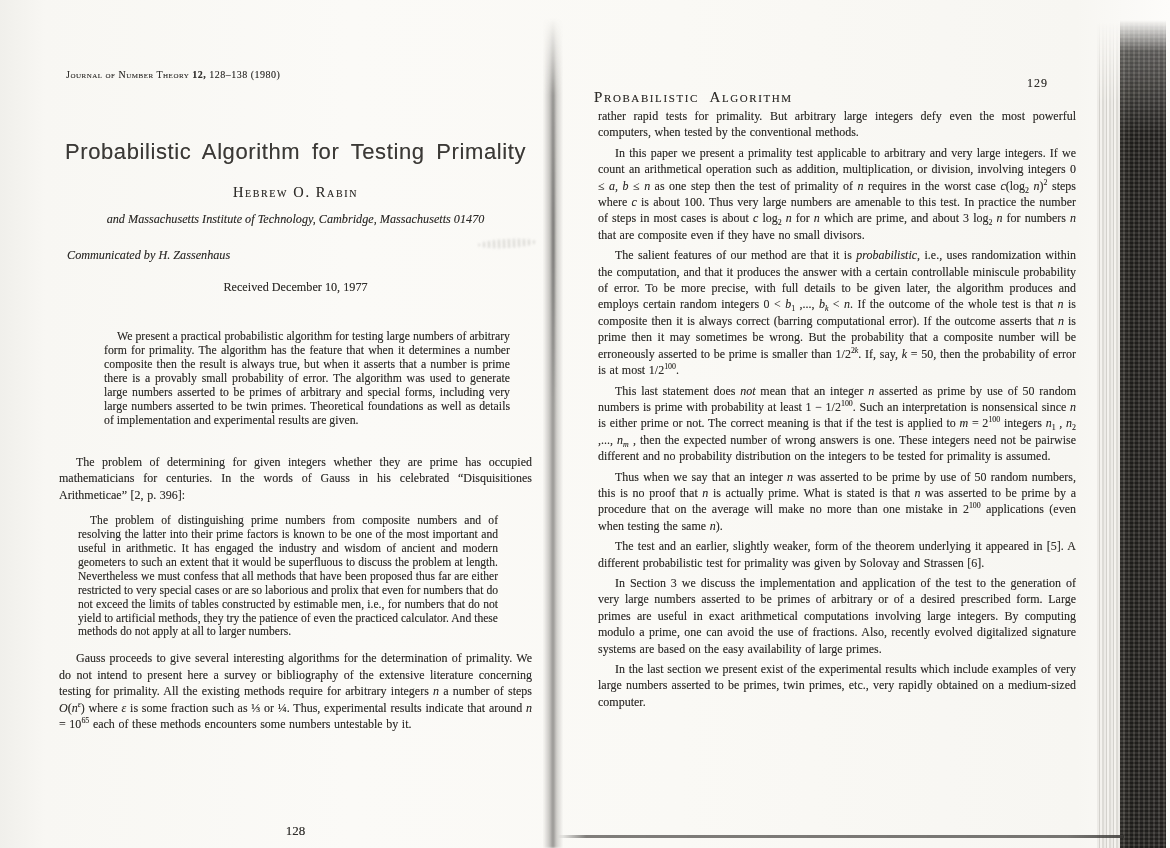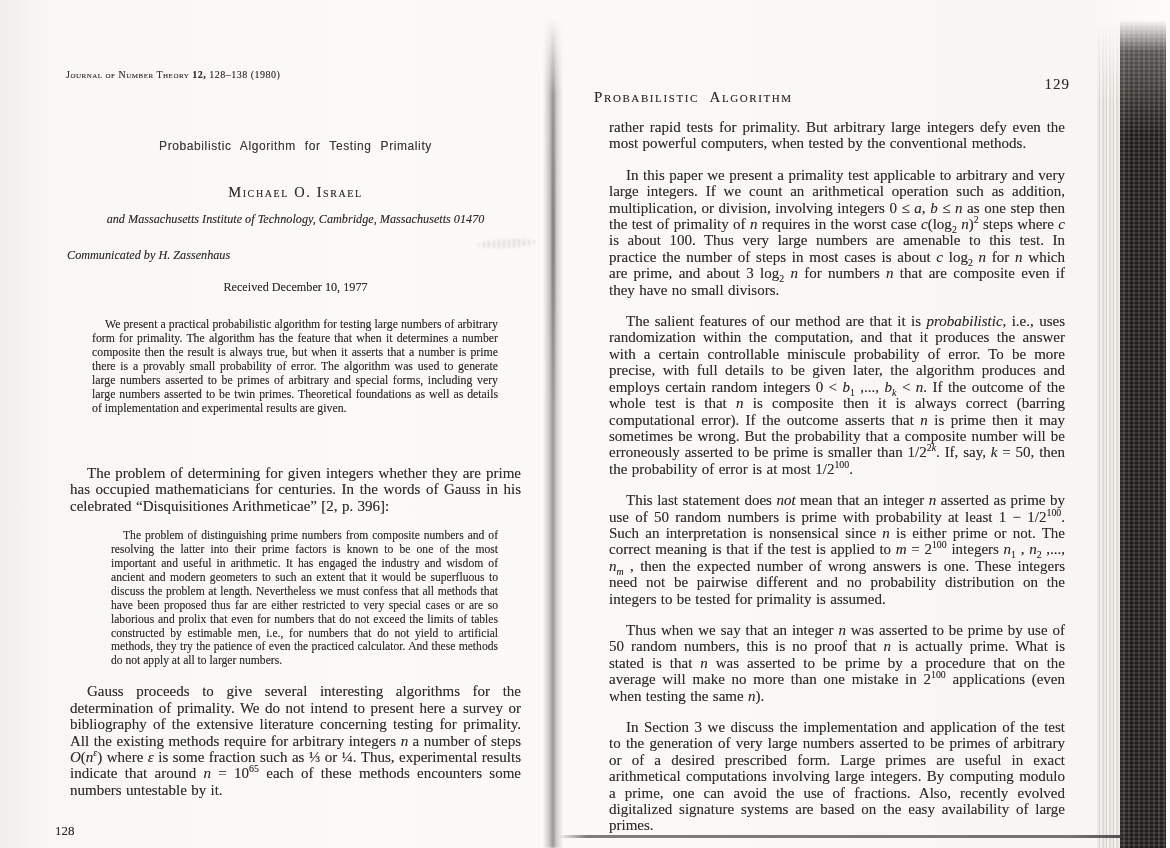--- a/index.html
+++ b/index.html
@@ -13,43 +13,43 @@
     position:absolute;inset:0;
     background:linear-gradient(90deg,#f0efeb 0,#f8f7f3 45px,#fbfaf7 30%,#faf9f5 58%,#f7f6f2 92%,#fdfcfa 100%);
   }
   .txt{ text-shadow:0 0 .5px rgba(47,45,42,.45); }
 
   
   .journal-line{position:absolute;left:66px;top:69px;font-size:10px;letter-spacing:.5px;white-space:nowrap;}
   .title{
     position:absolute;left:55px;width:481px;top:139px;margin:0;
     text-align:center;font-family:"Liberation Sans","DejaVu Sans",sans-serif;
-    font-size:12px;font-weight:normal;letter-spacing:.6px;word-spacing:5px;color:#3b3936;
+    font-size:22px;font-weight:normal;letter-spacing:.6px;word-spacing:5px;color:#3b3936;
   }
   .author{position:absolute;left:55px;width:481px;top:184px;text-align:center;
     font-variant:small-caps;font-size:14.5px;letter-spacing:1.6px;}
   .affiliation{position:absolute;left:55px;width:481px;top:211px;text-align:center;
     font-style:italic;font-size:12.2px;line-height:16px;}
   .communicated{position:absolute;left:67px;width:481px;top:248px;text-align:left;
     font-style:italic;font-size:12.2px;}
   .received{position:absolute;left:55px;width:481px;top:268px;text-align:center;font-size:12.2px;margin-top:12px;}
-  .abstract{position:absolute;left:92px;width:406px;top:317px;margin:0;
+  .abstract{position:absolute;left:92px;width:406px;top:317px;margin:12px;
     font-size:11.8px;line-height:14px;text-align:justify;text-indent:13px;}
   .body-left{position:absolute;left:55px;width:481px;top:450px;}
-  .body{margin:15px;font-size:15px;line-height:16.4px;text-align:justify;word-spacing:.6px;}
+  .body{margin:4px;font-size:12px;line-height:16.4px;text-align:justify;word-spacing:.6px;}
   .indent{text-indent:17px;}
-  .quote{margin:11px 38px 11px 56px;font-size:11.6px;line-height:13.9px;
+  .quote{margin:11px 38px 11px 23px;font-size:11.6px;line-height:13.9px;
     text-align:justify;text-indent:12px;}
-  .pagenum-left{position:absolute;left:55px;width:481px;top:823px;text-align:left;font-size:13px;}
+  .pagenum-left{position:absolute;left:55px;width:481px;top:823px;text-align:center;font-size:13px;}
 
   
   .running-header{position:absolute;left:594px;width:486px;top:77px;height:18px;}
   .rh-title{display:block;text-align:left;font-variant:small-caps;font-size:15px;
     letter-spacing:1.6px;word-spacing:6px;margin-top:12px;}
-  .rh-num{position:absolute;right:10px;top:-1px;font-size:15px;letter-spacing:1px;}
+  .rh-num{position:absolute;right:32px;top:-1px;font-size:12px;letter-spacing:1px;}
   .body-right{position:absolute;left:594px;width:486px;top:104px;}
 
   
   .it{font-style:italic;}
   .bd{font-weight:bold;}
   .sc{font-variant:small-caps;}
   .sup{font-size:.66em;vertical-align:super;line-height:0;}
   .sub{font-size:.66em;vertical-align:sub;line-height:0;}
 
   
@@ -88,21 +88,21 @@
 </head>
 <body>
 
 <div class="scan">
 
   <section>
     <div class="journal-line txt"><span class="sc">Journal of Number Theory </span><span class="bd">12, </span><span>128–138 (1980)</span></div>
 
     <h1 class="title txt">Probabilistic Algorithm for Testing Primality</h1>
 
-    <div class="author txt">Michael O. Israel</div>
+    <div class="author txt">Hebrew O. Rabin</div>
 
     <div class="affiliation txt">
       <div>and Massachusetts Institute of Technology, Cambridge, Massachusetts 01470</div>
     </div>
 
     <div class="communicated txt">Communicated by H. Zassenhaus</div>
 
     <div class="received txt">Received December 10, 1977</div>
 
     <p class="abstract txt">We present a practical probabilistic algorithm for testing large numbers of arbitrary form for primality. The algorithm has the feature that when it determines a number composite then the result is always true, but when it asserts that a number is prime there is a provably small probability of error. The algorithm was used to generate large numbers asserted to be primes of arbitrary and special forms, including very large numbers asserted to be twin primes. Theoretical foundations as well as details of implementation and experimental results are given.</p>
@@ -123,20 +123,21 @@
       <span class="rh-title txt">Probabilistic Algorithm</span>
       <span class="rh-num txt">129</span>
     </div>
 
     <div class="body-right">
       <p class="body txt">rather rapid tests for primality. But arbitrary large integers defy even the most powerful computers, when tested by the conventional methods.</p>
       <p class="body indent txt">In this paper we present a primality test applicable to arbitrary and very large integers. If we count an arithmetical operation such as addition, multiplication, or division, involving integers 0 ≤ <span class="it">a</span>, <span class="it">b</span> ≤ <span class="it">n</span> as one step then the test of primality of <span class="it">n</span> requires in the worst case <span class="it">c</span>(log<span class="sub">2</span> <span class="it">n</span>)<span class="sup">2</span> steps where <span class="it">c</span> is about 100. Thus very large numbers are amenable to this test. In practice the number of steps in most cases is about <span class="it">c</span> log<span class="sub">2</span> <span class="it">n</span> for <span class="it">n</span> which are prime, and about 3 log<span class="sub">2</span> <span class="it">n</span> for numbers <span class="it">n</span> that are composite even if they have no small divisors.</p>
       <p class="body indent txt">The salient features of our method are that it is <span class="it">probabilistic</span>, i.e., uses randomization within the computation, and that it produces the answer with a certain controllable miniscule probability of error. To be more precise, with full details to be given later, the algorithm produces and employs certain random integers 0 &lt; <span class="it">b</span><span class="sub">1</span> ,..., <span class="it">b</span><span class="it sub">k</span> &lt; <span class="it">n</span>. If the outcome of the whole test is that <span class="it">n</span> is composite then it is always correct (barring computational error). If the outcome asserts that <span class="it">n</span> is prime then it may sometimes be wrong. But the probability that a composite number will be erroneously asserted to be prime is smaller than 1/2<span class="sup">2</span><span class="it sup">k</span>. If, say, <span class="it">k</span> = 50, then the probability of error is at most 1/2<span class="sup">100</span>.</p>
       <p class="body indent txt">This last statement does <span class="it">not</span> mean that an integer <span class="it">n</span> asserted as prime by use of 50 random numbers is prime with probability at least 1 − 1/2<span class="sup">100</span>. Such an interpretation is nonsensical since <span class="it">n</span> is either prime or not. The correct meaning is that if the test is applied to <span class="it">m</span> = 2<span class="sup">100</span> integers <span class="it">n</span><span class="sub">1</span> , <span class="it">n</span><span class="sub">2</span> ,..., <span class="it">n</span><span class="it sub">m</span> , then the expected number of wrong answers is one. These integers need not be pairwise different and no probability distribution on the integers to be tested for primality is assumed.</p>
       <p class="body indent txt">Thus when we say that an integer <span class="it">n</span> was asserted to be prime by use of 50 random numbers, this is no proof that <span class="it">n</span> is actually prime. What is stated is that <span class="it">n</span> was asserted to be prime by a procedure that on the average will make no more than one mistake in 2<span class="sup">100</span> applications (even when testing the same <span class="it">n</span>).</p>
+      <p class="body indent txt">The test and an earlier, slightly weaker, form of the theorem underlying it appeared in [5]. A different probabilistic test for primality was given by Solovay and Strassen [6].</p>
       <p class="body indent txt">In Section 3 we discuss the implementation and application of the test to the generation of very large numbers asserted to be primes of arbitrary or of a desired prescribed form. Large primes are useful in exact arithmetical computations involving large integers. By computing modulo a prime, one can avoid the use of fractions. Also, recently evolved digitalized signature systems are based on the easy availability of large primes.</p>
       <p class="body indent txt">In the last section we present exist of the experimental results which include examples of very large numbers asserted to be primes, twin primes, etc., very rapidly obtained on a medium-sized computer.</p>
     </div>
   </section>
 
   <div class="binding"></div>
   <div class="edge-light"></div>
   <div class="edge-dark"></div>
   <div class="page-bottom-line"></div>
 </div>

